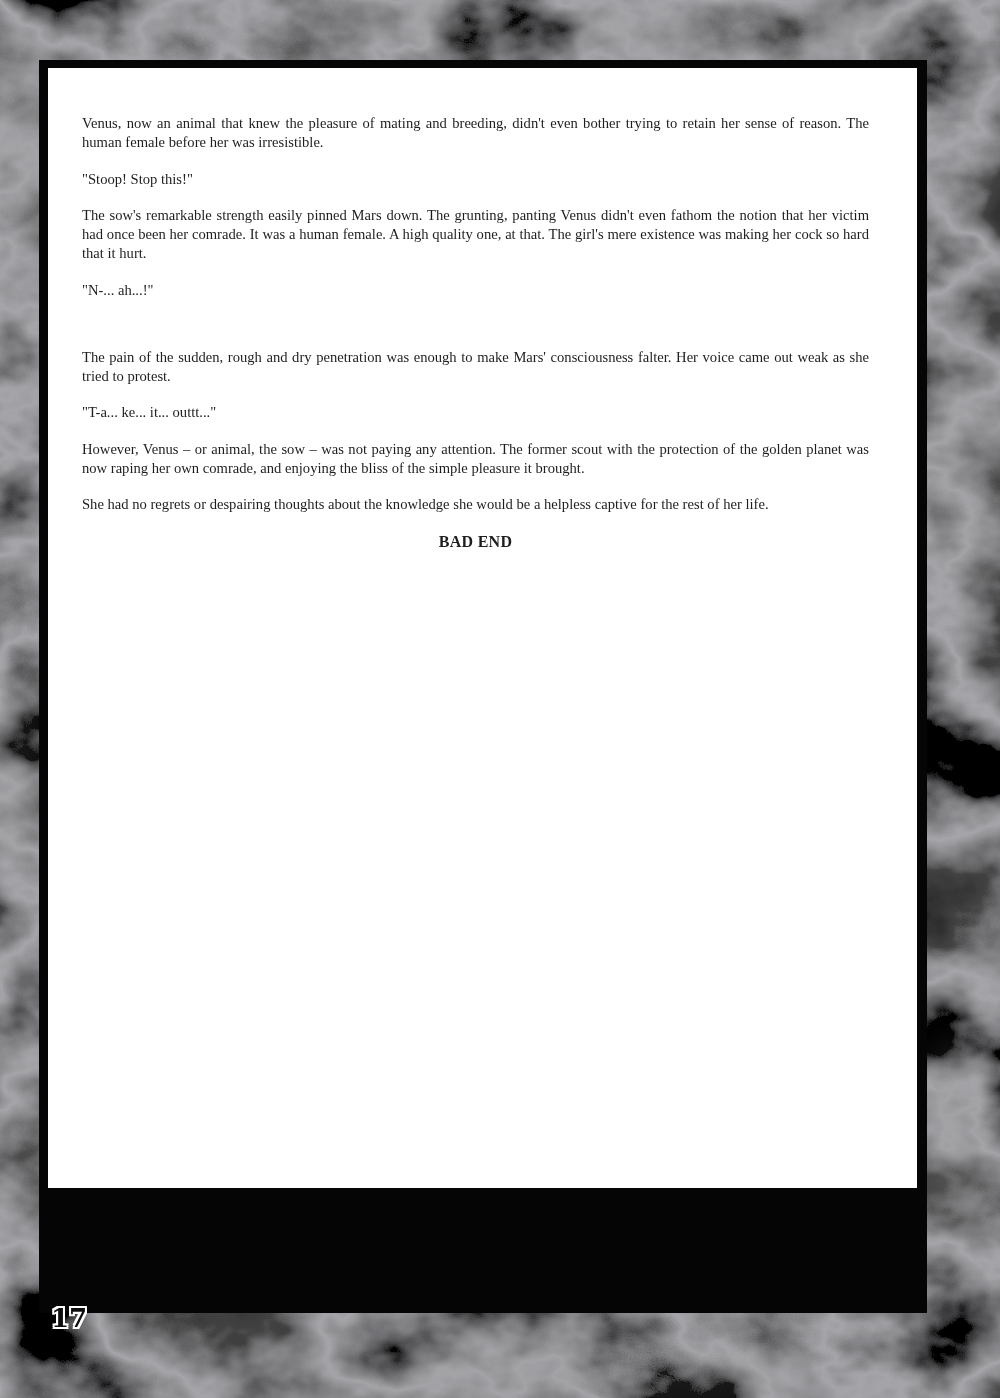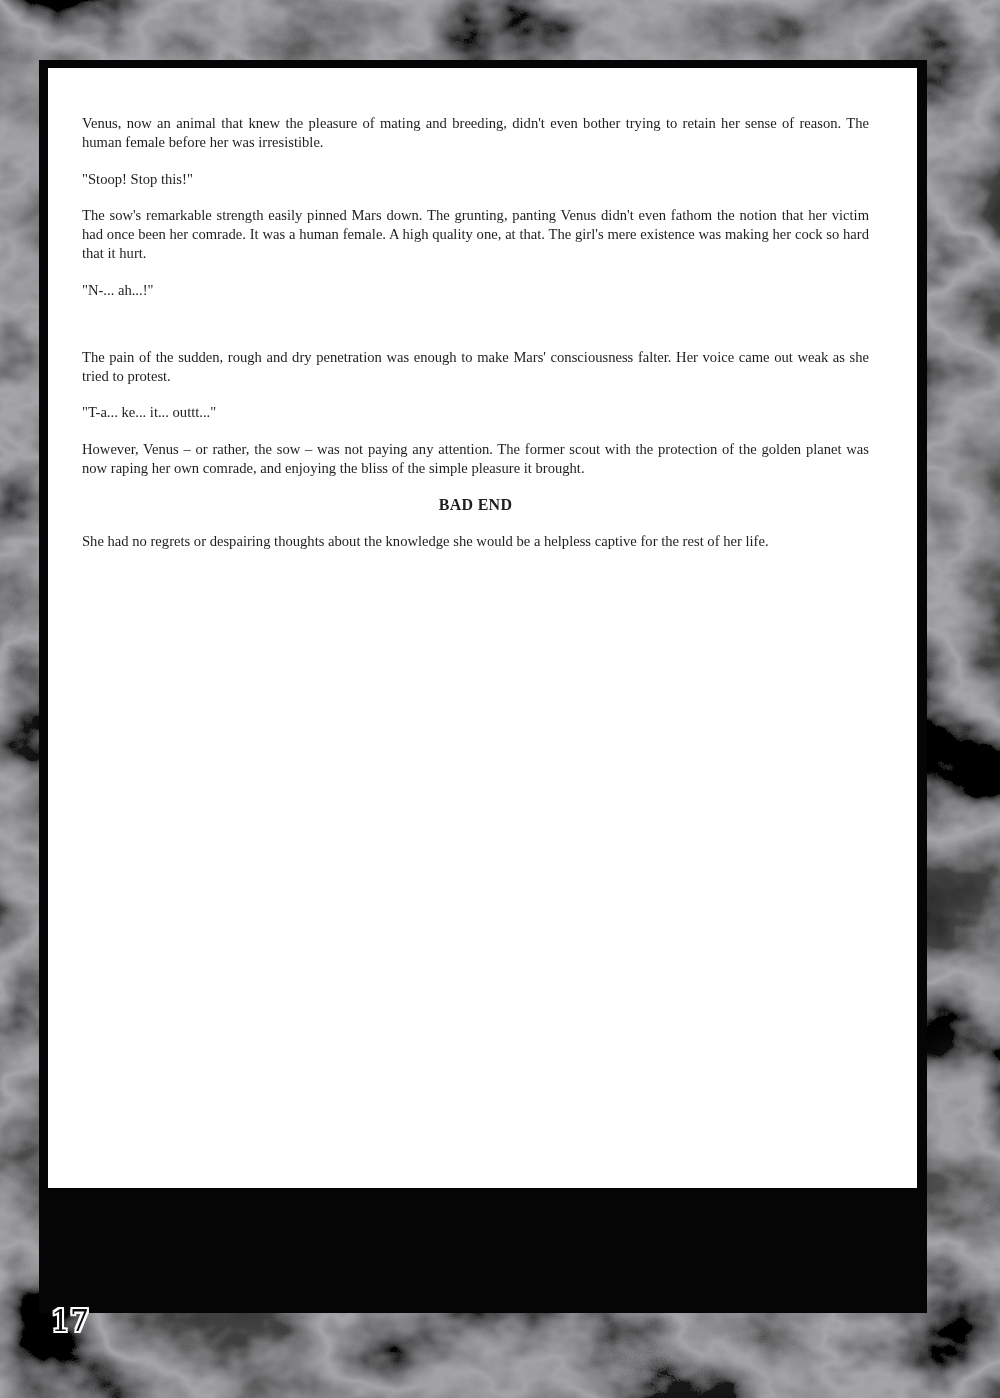--- a/index.html
+++ b/index.html
@@ -48,22 +48,22 @@
     font-weight: bold;
     font-size: 16px;
     letter-spacing: 0.3px;
     margin-top: 0;
   }
 
   .page-number {
     position: absolute;
     left: 51px; top: 1303px;
     font-family: "DejaVu Serif", serif;
-    font-weight: normal;
-    font-size: 30px;
+    font-weight: bold;
+    font-size: 26px;
     line-height: 1.2;
     color: #0c0c0c;
     -webkit-text-stroke: 2.6px #ffffff;
     paint-order: stroke fill;
     text-shadow:
       -2px -2px 0 #fff, 2px -2px 0 #fff,
       -2px  2px 0 #fff, 2px  2px 0 #fff,
       -2px  0   0 #fff, 2px  0   0 #fff,
        0   -2px 0 #fff, 0    2px 0 #fff;
   }
@@ -105,19 +105,19 @@
 <div class="page-frame"></div>
 
 <div class="paper">
   <div class="text-column">
     <p class="para">Venus, now an animal that knew the pleasure of mating and breeding, didn't even bother trying to retain her sense of reason. The human female before her was irresistible.</p>
     <p class="para dialogue">"Stoop! Stop this!"</p>
     <p class="para">The sow's remarkable strength easily pinned Mars down. The grunting, panting Venus didn't even fathom the notion that her victim had once been her comrade. It was a human female. A high quality one, at that. The girl's mere existence was making her cock so hard that it hurt.</p>
     <p class="para dialogue">"N-... ah...!"</p>
     <p class="para extra-gap">The pain of the sudden, rough and dry penetration was enough to make Mars' consciousness falter. Her voice came out weak as she tried to protest.</p>
     <p class="para dialogue">"T-a... ke... it... outtt..."</p>
-    <p class="para">However, Venus – or rather, the sow – was not paying any attention. The former scout with the protection of the golden planet was now raping her own comrade, and enjoying the bliss of the simple pleasure it brought.</p>
+    <p class="para">However, Venus – or animal, the sow – was not paying any attention. The former scout with the protection of the golden planet was now raping her own comrade, and enjoying the bliss of the simple pleasure it brought.</p>
+    <p class="para">She had no regrets or despairing thoughts about the knowledge she would be a helpless captive for the rest of her life.</p>
     <p class="para bad-end">BAD END</p>
-    <p class="para">She had no regrets or despairing thoughts about the knowledge she would be a helpless captive for the rest of her life.</p>
   </div>
 </div>
 
 <div class="page-number">17</div>
 
 </body></html>

